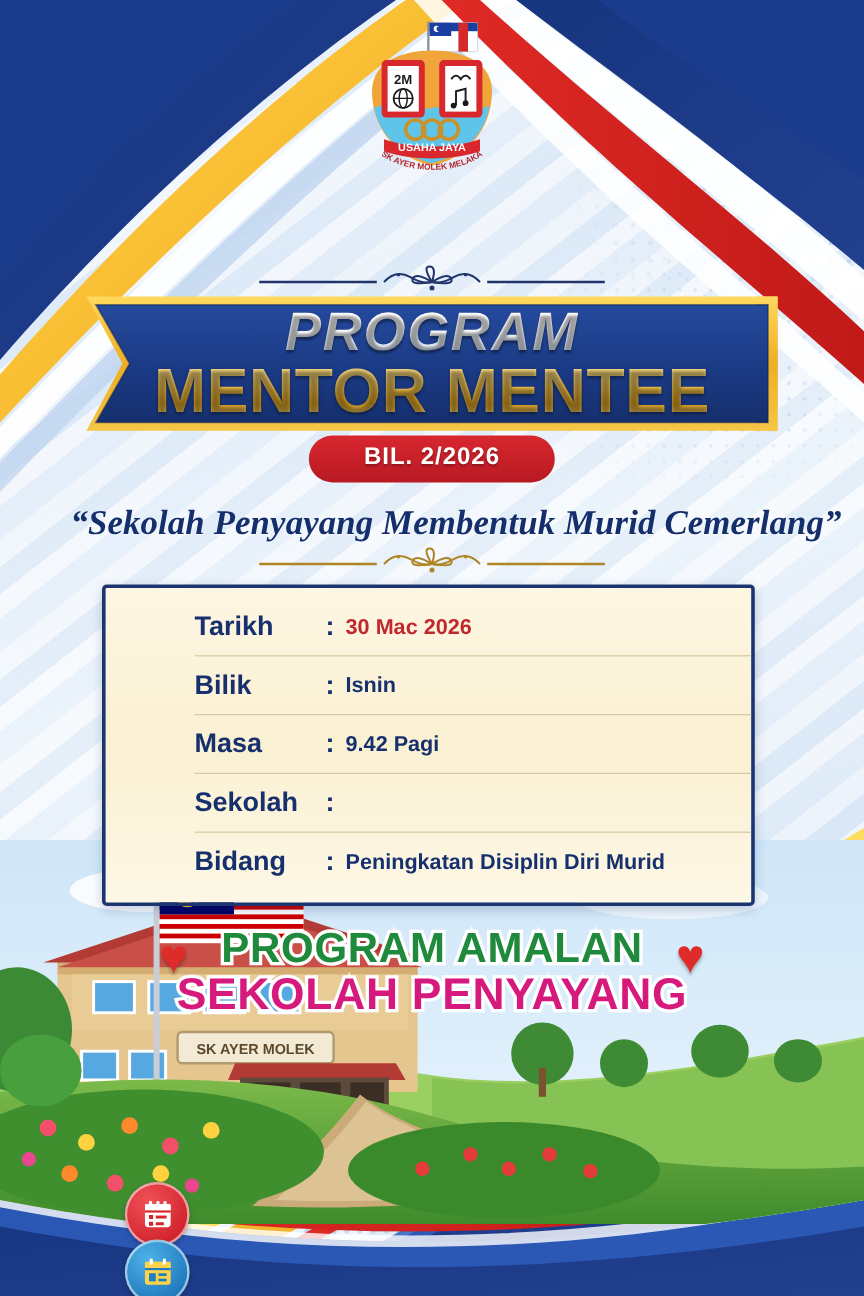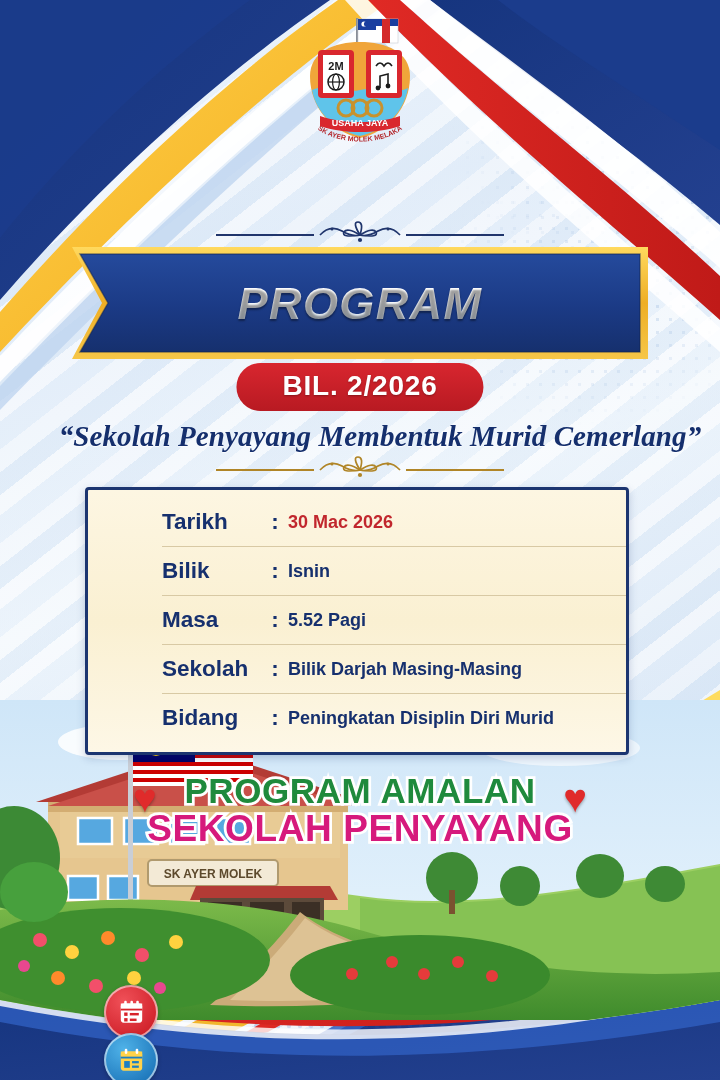--- a/index.html
+++ b/index.html
@@ -45,21 +45,21 @@
     background:linear-gradient(180deg,#ffffff 40%,#cfdcea 100%);
     -webkit-background-clip:text;background-clip:text;color:transparent;
     text-shadow:0 2px 2px rgba(0,0,0,.38);font-style:italic;}
   .t-mentee{font-size:52px;font-weight:bold;letter-spacing:.6px;line-height:1;
     background:linear-gradient(180deg,#ffe79a 5%,#f6c44a 45%,#e0a420 70%,#fbdd8c 100%);
     -webkit-background-clip:text;background-clip:text;color:transparent;
     text-shadow:0 2px 3px rgba(0,0,0,.42);}
   .bilpill{left:50%;transform:translateX(-50%);top:363px;
     background:linear-gradient(180deg,#d8262f,#b81a22);
     border-radius:26px;padding:7px 46px 9px;}
-  .bilpill span{font-size:28px;font-weight:bold;color:#fff;letter-spacing:.8px;
+  .bilpill span{font-size:20px;font-weight:bold;color:#fff;letter-spacing:.8px;
     text-shadow:0 1px 2px rgba(0,0,0,.3);}
   
   .tagline{left:0;right:0;top:420px;text-align:center;margin-left:40px;}
   .tagline span{font-family:"Liberation Serif",serif;font-style:italic;font-weight:bold;
     font-size:29px;color:#152f6d;letter-spacing:.1px;
     text-shadow:0 1px 1px rgba(255,255,255,.85);}
   
   .card{left:85px;top:487px;width:538px;
     background:linear-gradient(180deg,#fdf6e2 0%,#faf0d2 50%,#fdf7e6 100%);
     border:3px solid #1c3570;border-radius:4px;
@@ -334,20 +334,21 @@
       </defs>
       <path d="M2,4 H578 V116 H2 L32,60 Z" fill="url(#rbGold)"></path>
       <path d="M578,4 H2 L32,60 L2,116 H578 Z" fill="none"></path>
       <path d="M578,4 V116 H560 L540,60 L560,4 Z" fill="url(#rbGold)"></path>
       <path d="M10,11 H570 V109 H10 L38,60 Z" fill="url(#rbNavy)"></path>
       <path d="M570,11 H560 L540,60 L560,109 H570 Z" fill="url(#rbNavy)"></path>
       <path d="M10,11 H570 V109 H10 L38,60 Z" fill="none" stroke="#0f2350" stroke-width="1.5" opacity=".5"></path>
     </svg>
     <div class="ribtext">
       <div class="t-program">PROGRAM</div>
+      <div class="t-mentee">MENTOR MENTEE</div>
     </div>
   </div>
 
   <div class="abs bilpill">
     <span>BIL. 2/2026</span>
   </div>
 
   <div class="abs tagline">
     <span>“Sekolah Penyayang Membentuk Murid Cemerlang”</span>
   </div>
@@ -404,28 +405,27 @@
       </div>
       <div class="lblbox"><span class="lbl">Bilik</span></div>
       <span class="colon">:</span>
       <span class="val">Isnin</span>
     </div>
 
     <div class="row">
 
       <div class="lblbox"><span class="lbl">Masa</span></div>
       <span class="colon">:</span>
-      <span class="val">5.52 Pagi</span>
+      <span class="val">9.42 Pagi</span>
     </div>
 
     <div class="row">
 
       <div class="lblbox"><span class="lbl">Sekolah</span></div>
       <span class="colon">:</span>
-      <span class="val">Bilik Darjah Masing-Masing</span>
     </div>
 
     <div class="row">
 
       <div class="lblbox"><span class="lbl">Bidang</span></div>
       <span class="colon">:</span>
       <span class="val">Peningkatan Disiplin Diri Murid</span>
     </div>
   </div>
 

